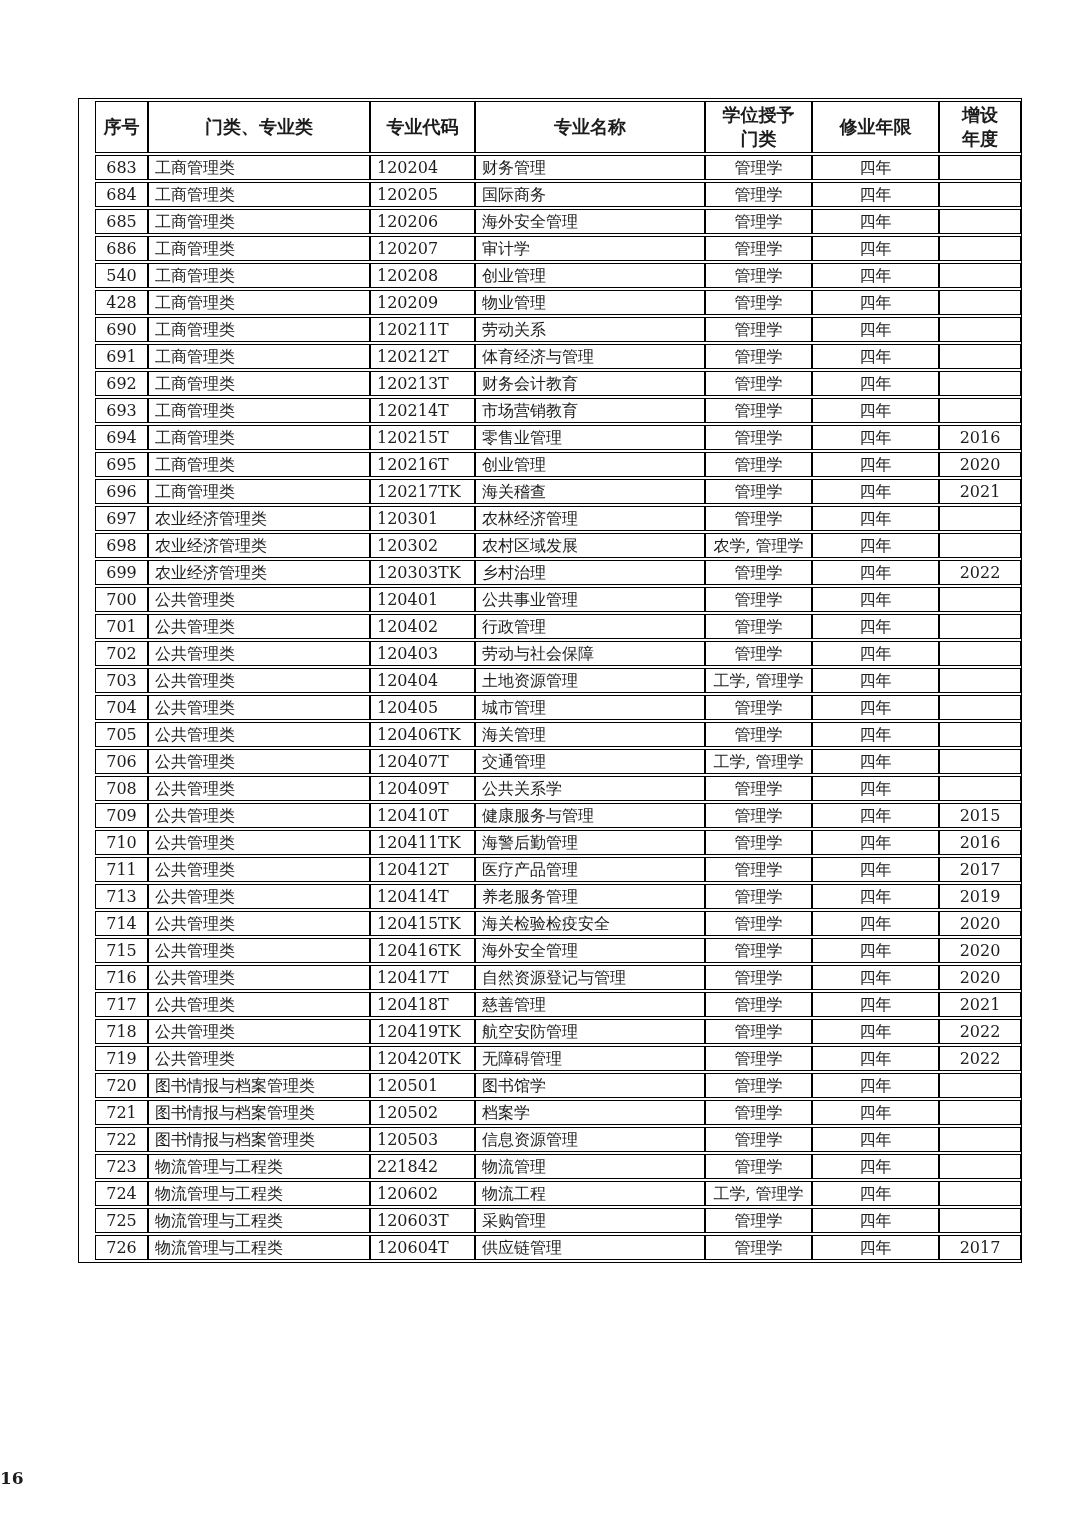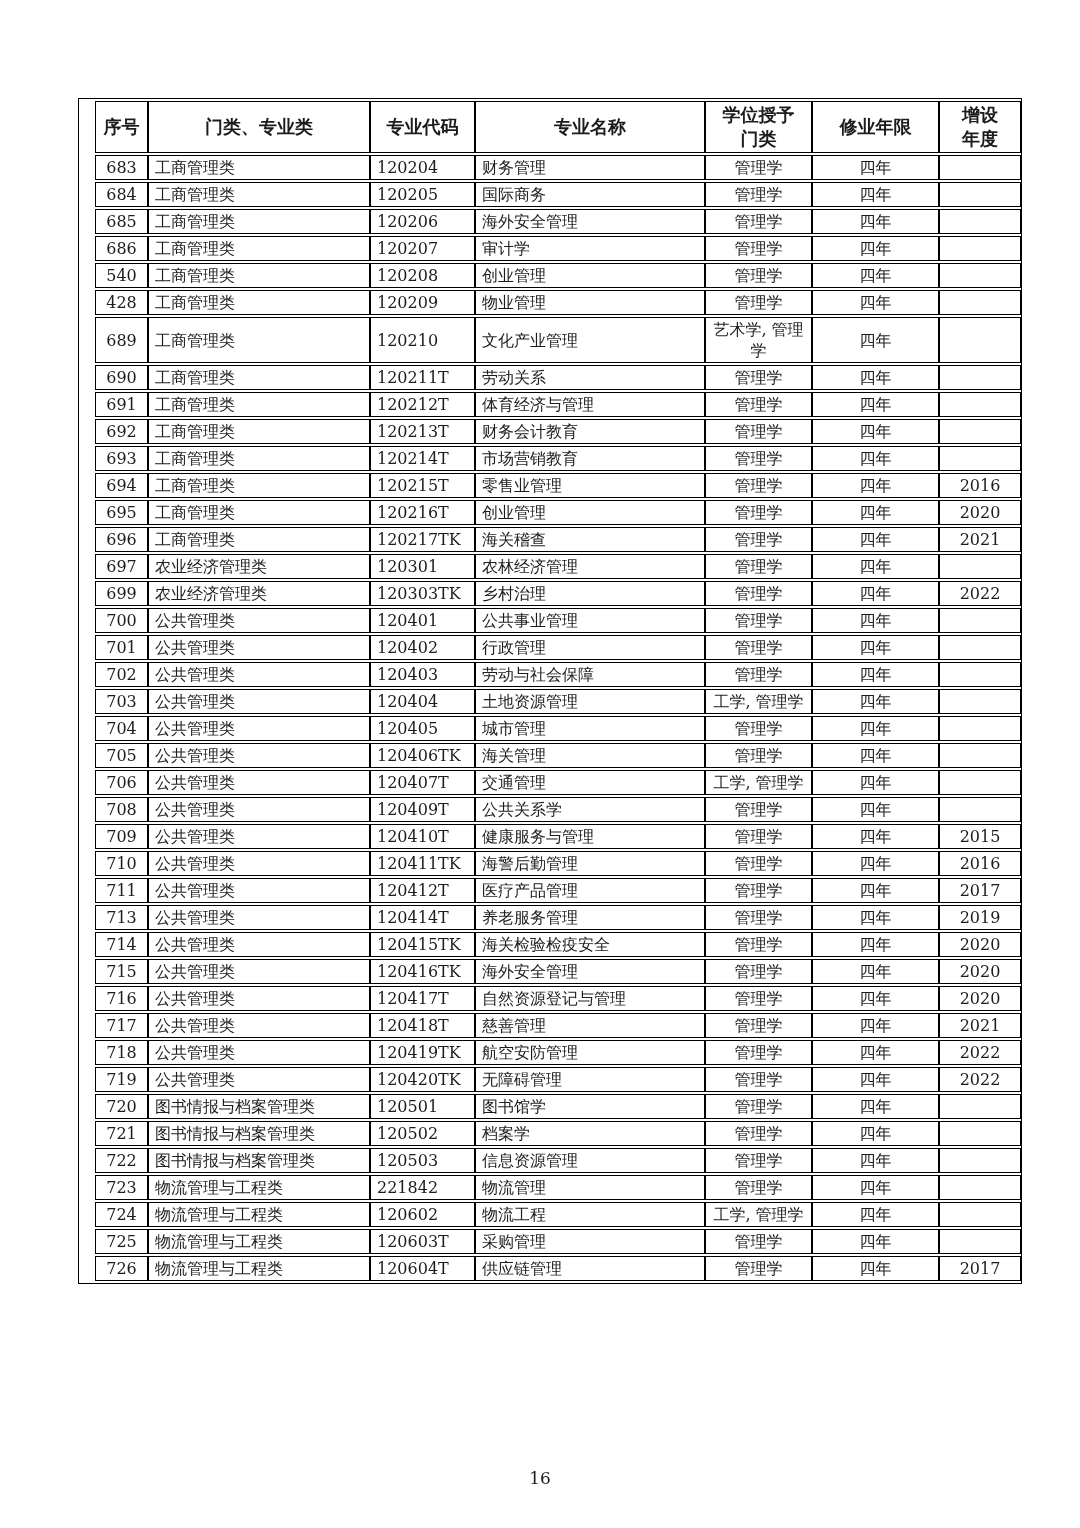--- a/index.html
+++ b/index.html
@@ -53,23 +53,23 @@
   }
   td.col1, td.col2, td.col3 {
     text-align: left;
     padding-left: 6px;
   }
   .page-number {
     position: absolute;
     top: 1468px;
     left: 0;
     width: 100%;
-    text-align: center;
     font-size: 17px;
     color: #1c1c1c;
+    font-weight: bold;
   }
 </style>
 </head>
 <body>
 
 <div class="page">
   <table class="majors-table">
     <colgroup>
       <col style="width:53px">
       <col style="width:222px">
@@ -141,29 +141,20 @@
         <tr>
           <td class="col0">428</td>
           <td class="col1">工商管理类</td>
           <td class="col2">120209</td>
           <td class="col3">物业管理</td>
           <td class="col4">管理学</td>
           <td class="col5">四年</td>
           <td class="col6"></td>
         </tr>
         <tr>
-          <td class="col0">689</td>
-          <td class="col1">工商管理类</td>
-          <td class="col2">120210</td>
-          <td class="col3">文化产业管理</td>
-          <td class="col4">艺术学, 管理学</td>
-          <td class="col5">四年</td>
-          <td class="col6"></td>
-        </tr>
-        <tr>
           <td class="col0">690</td>
           <td class="col1">工商管理类</td>
           <td class="col2">120211T</td>
           <td class="col3">劳动关系</td>
           <td class="col4">管理学</td>
           <td class="col5">四年</td>
           <td class="col6"></td>
         </tr>
         <tr>
           <td class="col0">691</td>
@@ -218,20 +209,29 @@
           <td class="col4">管理学</td>
           <td class="col5">四年</td>
           <td class="col6">2021</td>
         </tr>
         <tr>
           <td class="col0">697</td>
           <td class="col1">农业经济管理类</td>
           <td class="col2">120301</td>
           <td class="col3">农林经济管理</td>
           <td class="col4">管理学</td>
+          <td class="col5">四年</td>
+          <td class="col6"></td>
+        </tr>
+        <tr>
+          <td class="col0">698</td>
+          <td class="col1">农业经济管理类</td>
+          <td class="col2">120302</td>
+          <td class="col3">农村区域发展</td>
+          <td class="col4">农学, 管理学</td>
           <td class="col5">四年</td>
           <td class="col6"></td>
         </tr>
         <tr>
           <td class="col0">699</td>
           <td class="col1">农业经济管理类</td>
           <td class="col2">120303TK</td>
           <td class="col3">乡村治理</td>
           <td class="col4">管理学</td>
           <td class="col5">四年</td>

